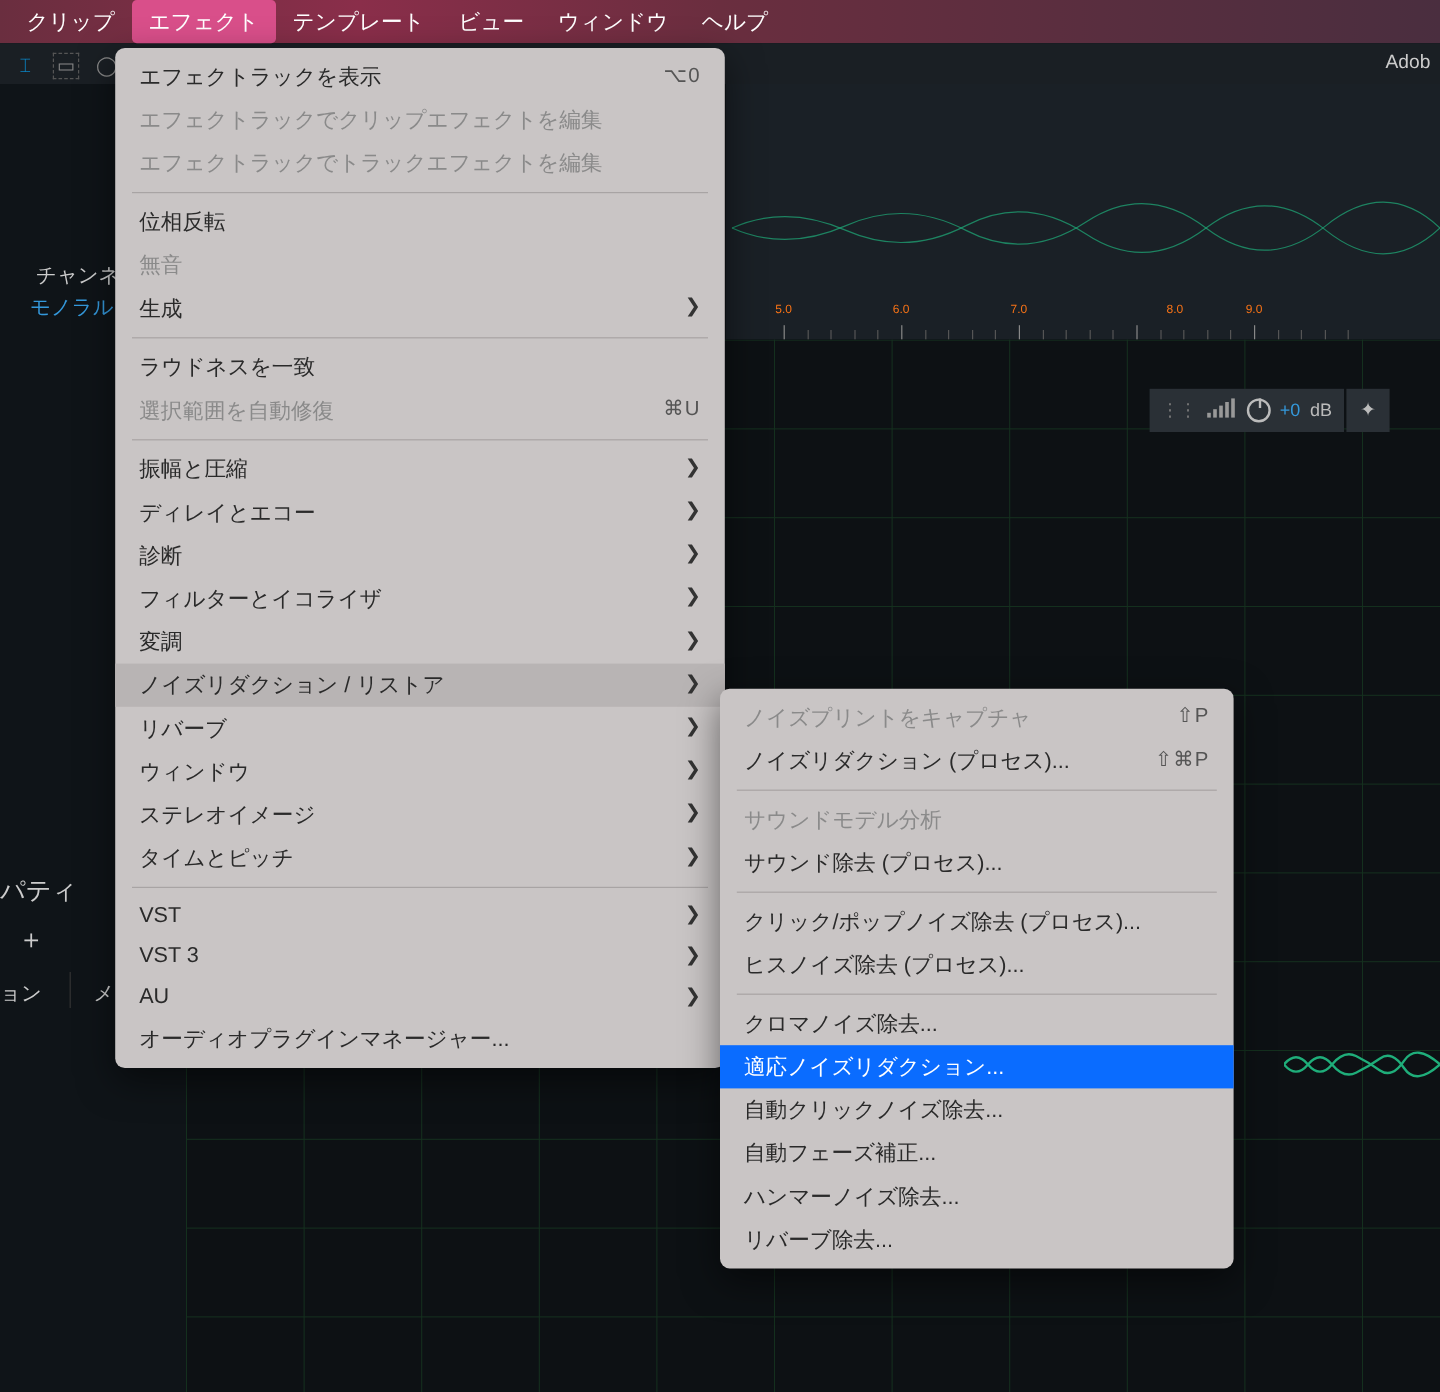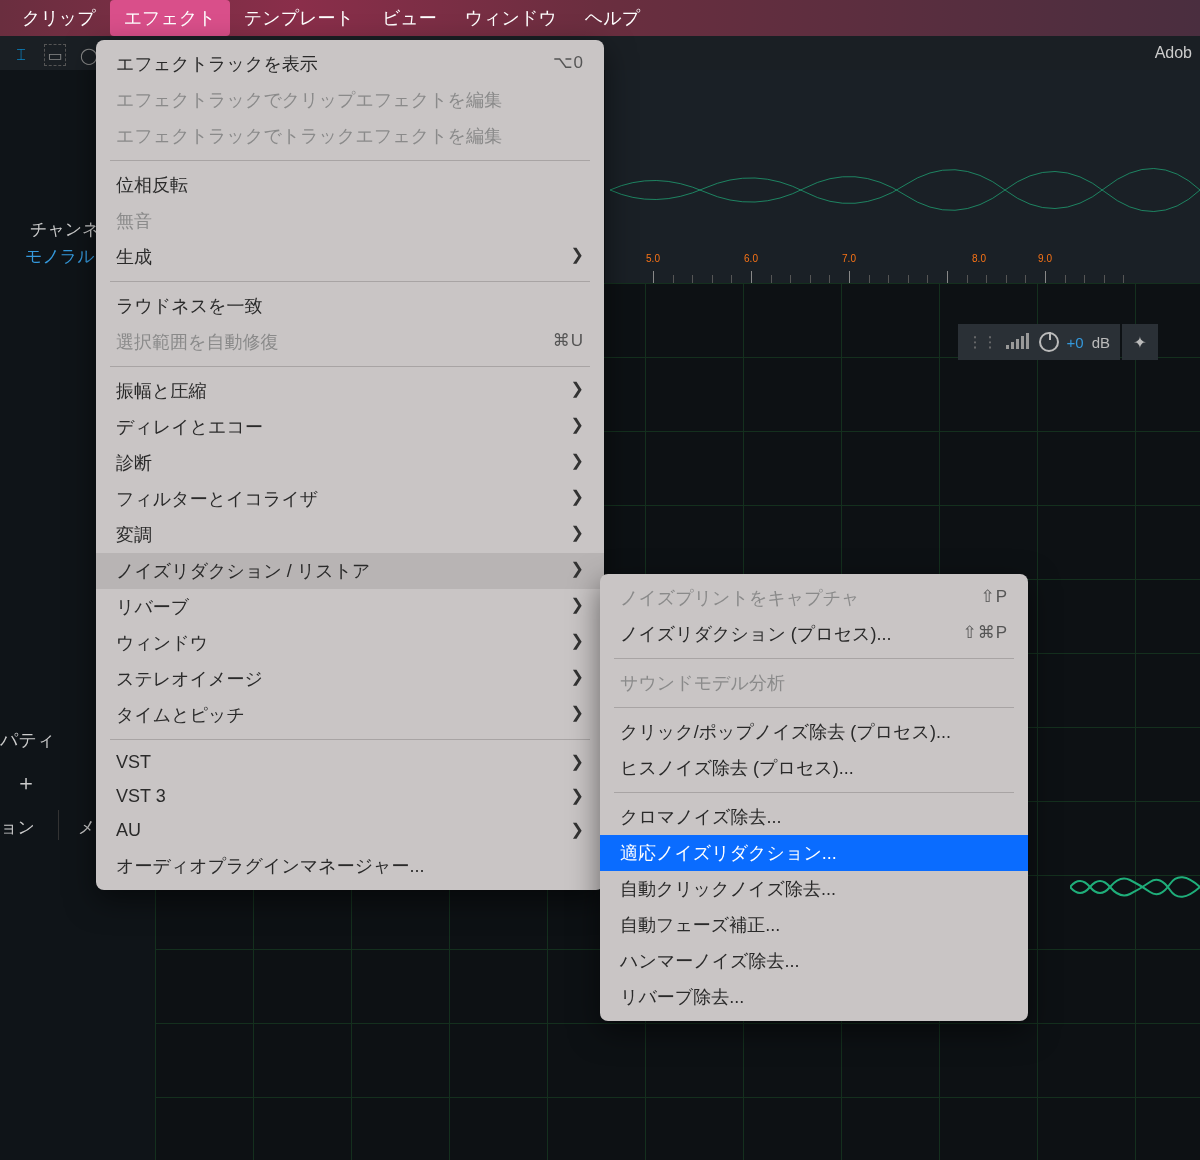--- a/index.html
+++ b/index.html
@@ -13,21 +13,21 @@
 
 .topbar { height:34px; background:#1a1f24; display:flex; justify-content:flex-end; align-items:center; color:#ccc; font-size:16px; padding-right:8px; }
 .toolrow { position:absolute; left:0; top:36px; display:flex; gap:12px; padding:8px 10px; color:#0a84c4; }
 .toolrow span { width:22px; height:22px; display:flex; align-items:center; justify-content:center; border:1px solid transparent; }
 .toolrow .cursor { color:#0a84c4; }
 .toolrow .sel { color:#888; border:1px dashed #555; }
 
 
 .side-label { position:absolute; left:30px; top:218px; color:#ccc; font-size:17px; }
 .side-mono  { position:absolute; left:25px; top:245px; color:#3498db; font-size:17px; }
-.side-prop  { position:absolute; left:0; top:728px; color:#ccc; font-size:18px; }
+.side-prop  { position:absolute; left:0; top:728px; color:#ccc; font-size:21px; }
 .side-plus  { position:absolute; left:15px; top:768px; color:#ccc; font-size:22px; }
 .side-on    { position:absolute; left:0;  top:816px; color:#ccc; font-size:17px; }
 .side-me    { position:absolute; left:78px; top:816px; color:#ccc; font-size:17px; }
 .side-divider { position:absolute; left:58px; top:810px; width:1px; height:30px; background:#333; }
 
 
 .wave-top { position:absolute; left:605px; top:70px; right:0; height:175px; background:#1a2026; }
 .ruler { position:absolute; left:605px; top:245px; right:0; height:38px; background:#1a2026; color:#f97316; font-size:10px; }
 .ruler .tick { position:absolute; top:8px; transform:translateX(-50%); }
 .ruler .maj  { position:absolute; top:26px; width:1px; height:12px; background:#888; }
@@ -248,20 +248,24 @@
     </div>
     <div class="row">
       <span>ノイズリダクション (プロセス)...</span>
       <span class="sc">⇧⌘P</span>
     </div>
     <div class="sep"></div>
     <div class="row disabled">
       <span>サウンドモデル分析</span>
       <span></span>
     </div>
+    <div class="row">
+      <span>サウンド除去 (プロセス)...</span>
+      <span></span>
+    </div>
     <div class="sep"></div>
     <div class="row">
       <span>クリック/ポップノイズ除去 (プロセス)...</span>
       <span></span>
     </div>
     <div class="row">
       <span>ヒスノイズ除去 (プロセス)...</span>
       <span></span>
     </div>
     <div class="sep"></div>

